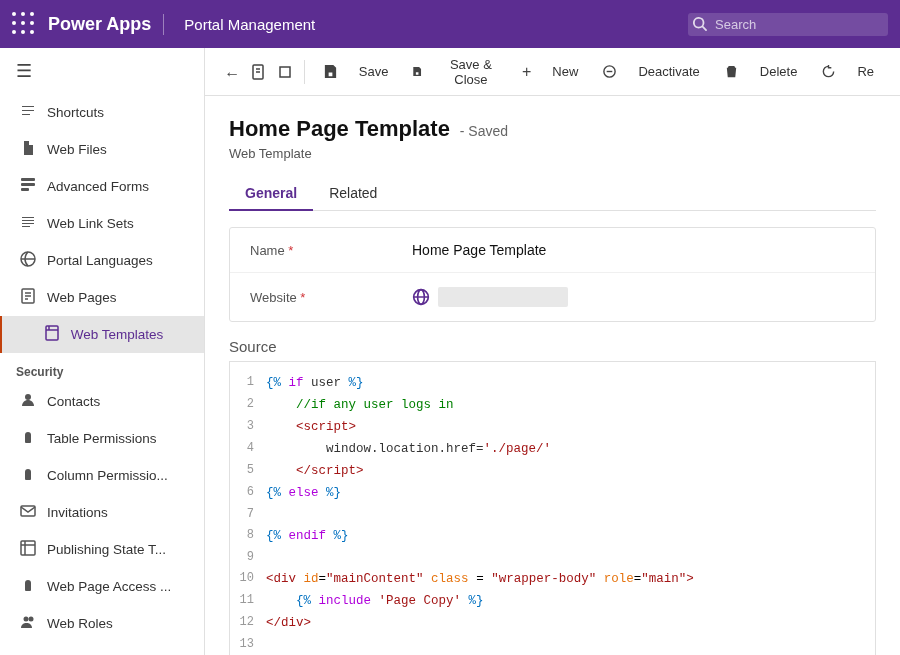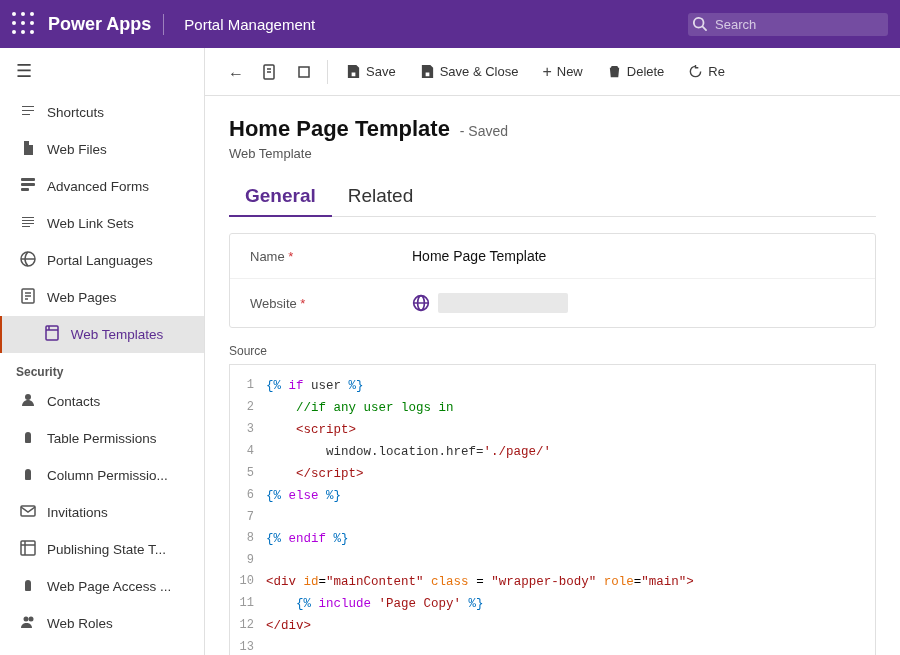--- a/index.html
+++ b/index.html
@@ -129,21 +129,21 @@
       align-items: center;
       padding: 0 16px;
       height: 48px;
       border-bottom: 1px solid #e0e0e0;
       gap: 4px;
       background: #fff;
     }
     .toolbar-btn {
       display: flex;
       align-items: center;
-      gap: 5px;
+      gap: 21px;
       padding: 5px 10px;
       border: none;
       background: transparent;
       cursor: pointer;
       font-size: 13px;
       color: #333;
       border-radius: 2px;
     }
     .toolbar-sep { width: 1px; height: 24px; background: #ddd; margin: 0 4px; }
     .toolbar-nav-btn {
@@ -179,21 +179,21 @@
 
     
     .tabs {
       display: flex;
       border-bottom: 1px solid #e0e0e0;
       margin: 16px 0 0 0;
     }
     .tab {
       padding: 8px 16px;
       cursor: pointer;
-      font-size: 19px;
+      font-size: 14px;
       color: #333;
       border-bottom: 2px solid transparent;
       margin-bottom: -1px;
       text-align: center;
     }
     .tab.active {
       color: #5c2d91;
       border-bottom: 2px solid #5c2d91;
       font-weight: 600;
     }
@@ -240,21 +240,21 @@
       width: 130px;
       height: 20px;
       display: inline-block;
     }
 
     
     .source-section {
       margin-top: 16px;
     }
     .source-label {
-      font-size: 12px;
+      font-size: 15px;
       color: #555;
       margin-bottom: 6px;
     }
     .code-editor {
       border: 1px solid #e0e0e0;
       font-family: 'Consolas', 'Courier New', monospace;
       font-size: 12.5px;
       line-height: 1.6;
       padding: 10px 0;
       background: #fff;
@@ -488,20 +488,27 @@
         <svg width="15" height="15" viewBox="0 0 16 16" fill="#444">
             <path d="M2 1h9l3 3v11H2V1zm4 12h4V9H6v4zm1-9h2v4H7V4z"></path>
           </svg>
         <span>Save &amp; Close</span>
       </button>
       <button class="toolbar-btn">
         <span style="font-size:16px;color:#444;">+</span>
         <span>New</span>
       </button>
       <button class="toolbar-btn">
+        <svg width="15" height="15" viewBox="0 0 16 16" fill="none" stroke="#444" stroke-width="1.5">
+            <circle cx="8" cy="8" r="6"></circle>
+            <line x1="5" y1="8" x2="11" y2="8"></line>
+          </svg>
+        <span>Deactivate</span>
+      </button>
+      <button class="toolbar-btn">
         <svg width="15" height="15" viewBox="0 0 16 16" fill="#444">
             <path d="M5 2h6l1 2H4L5 2zm-2 2h10l-1 10H4L3 4zm3 2v6m4-6v6"></path>
           </svg>
         <span>Delete</span>
       </button>
       <button class="toolbar-btn">
         <svg width="15" height="15" viewBox="0 0 16 16" fill="none" stroke="#444" stroke-width="1.5">
             <path d="M13.5 8A5.5 5.5 0 1 1 8 2.5"></path>
             <path d="M8 1v3h3"></path>
           </svg>

